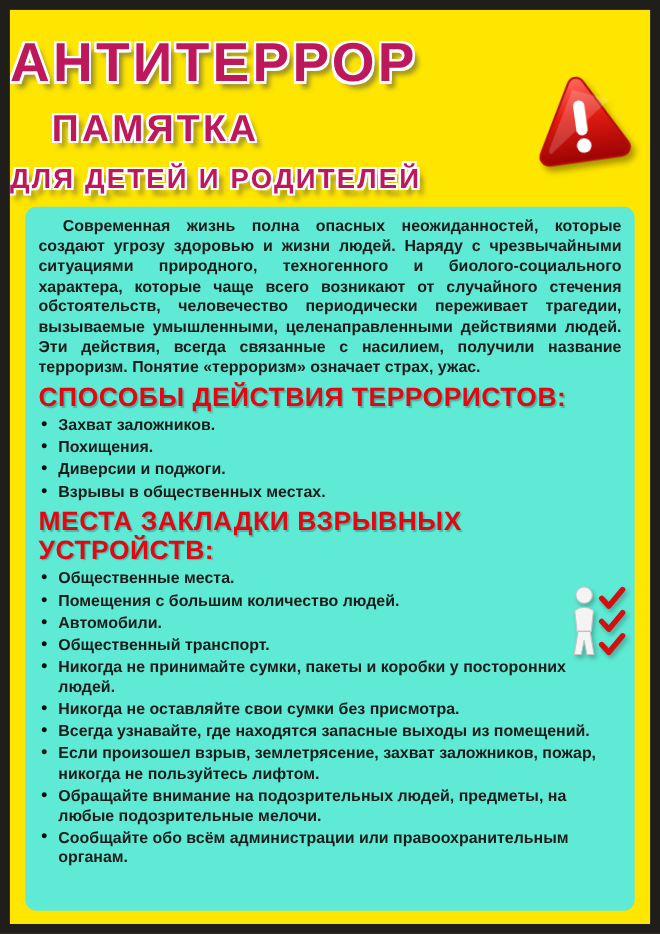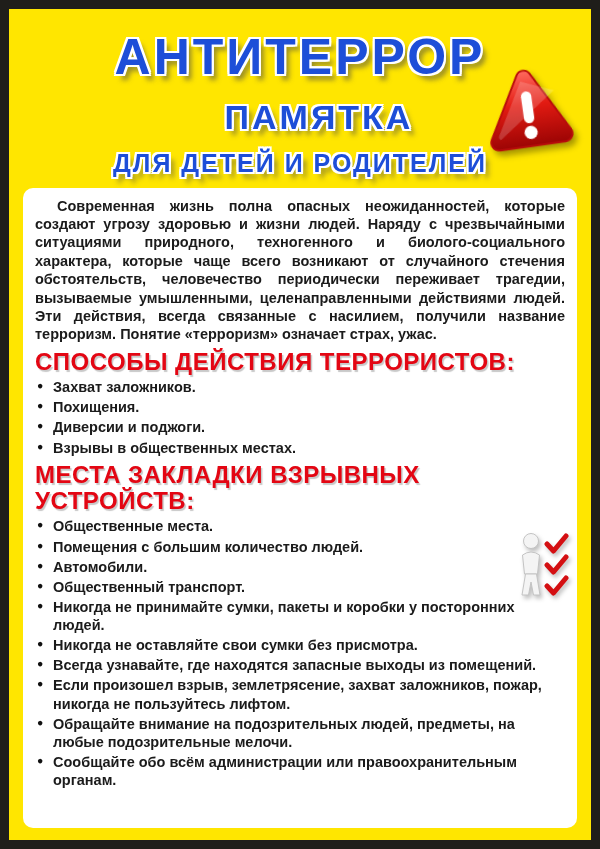--- a/index.html
+++ b/index.html
@@ -16,23 +16,22 @@
     border: 9px solid #1f1e1a;
     overflow: hidden;
   }
   .inner {
     height: 100%;
     display: flex;
     flex-direction: column;
     padding-top: 22px;
   }
   .red-outlined {
-    color: #1d4ed8;
+    color: #be185d;
     font-weight: bold;
-    text-align: center;
     text-shadow:
       -2px -2px 0 #ffffff, 2px -2px 0 #ffffff,
       -2px  2px 0 #ffffff, 2px  2px 0 #ffffff,
       -2px  0   0 #ffffff, 2px  0   0 #ffffff,
        0   -2px 0 #ffffff, 0    2px 0 #ffffff,
        5px 6px 5px rgba(70,70,70,0.55);
   }
   .t1 { font-size: 50px; letter-spacing: 3px; line-height: 1.05; }
   .t2 { font-size: 34px; letter-spacing: 3px; margin-top: 14px; padding-left: 38px; }
   .t3 { font-size: 25px; letter-spacing: 2px; margin-top: 12px; }
@@ -44,21 +43,21 @@
     width: 94px;
     height: 90px;
     transform: rotate(-8deg);
     filter: drop-shadow(3px 5px 3px rgba(0,0,0,0.35));
   }
   .warning svg { width: 100%; height: 100%; }
 
   .panel {
     flex: 1;
     margin: 10px 14px 12px 14px;
-    background: #ffffff;
+    background: #5eead4;
     border-radius: 10px;
     padding: 9px 12px 6px 12px;
     overflow: hidden;
   }
   .intro {
     font-size: 14.5px;
     font-weight: bold;
     color: #1b1b1b;
     line-height: 1.27;
     text-align: justify;

